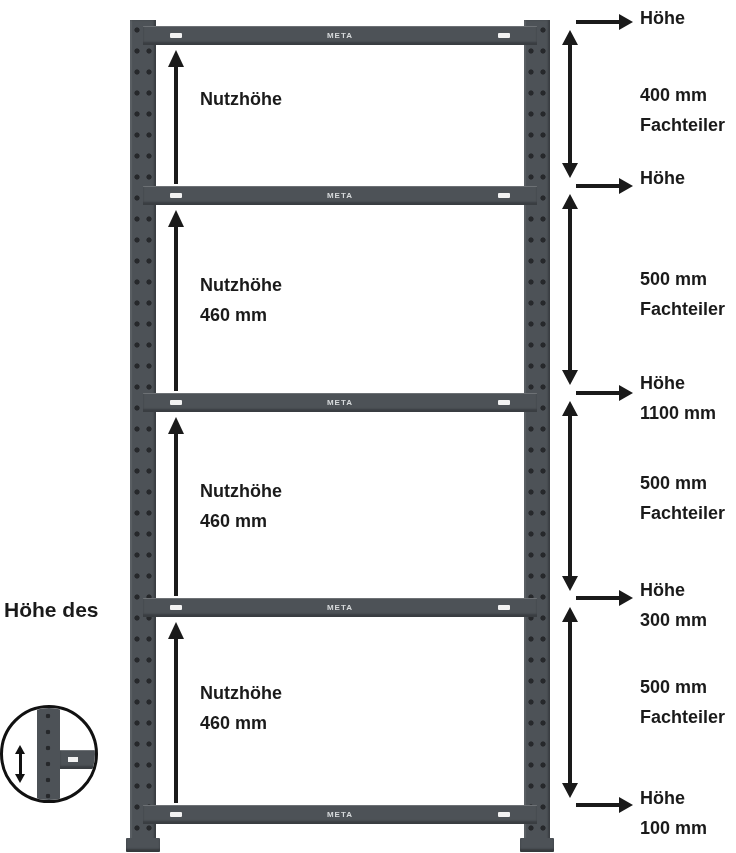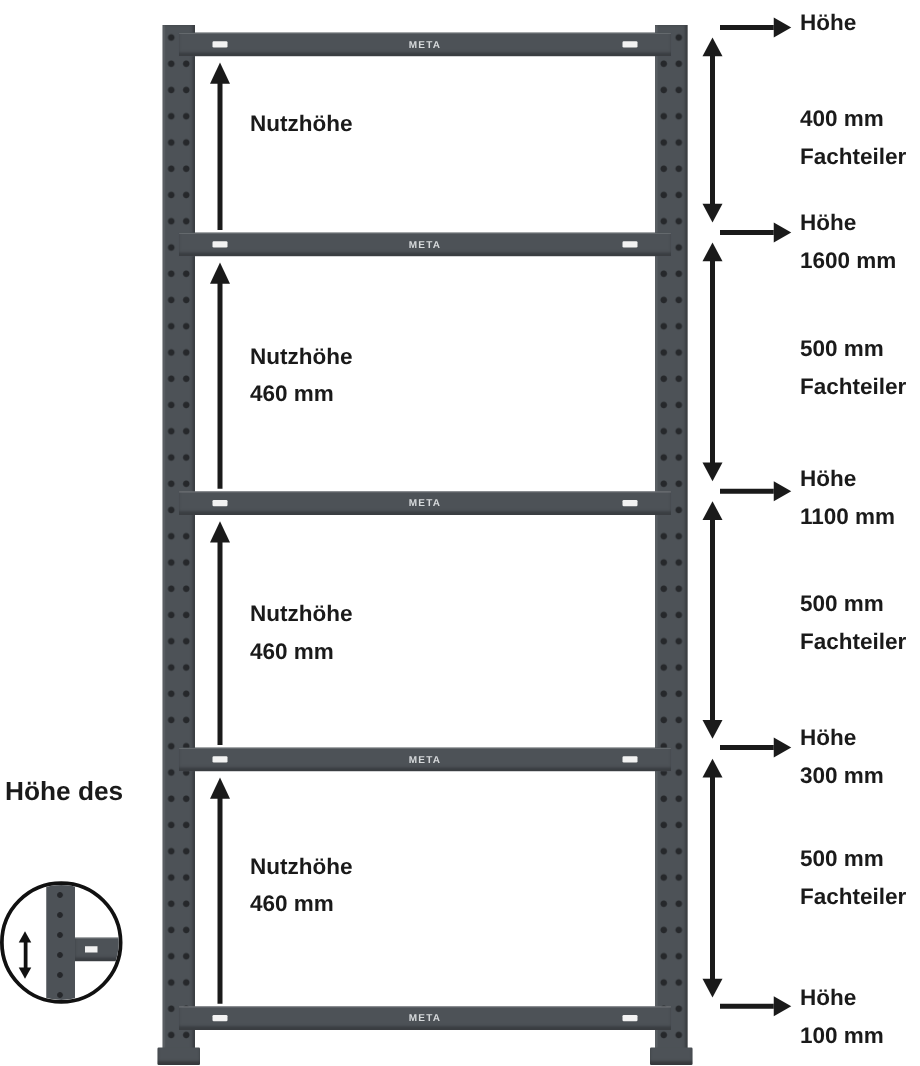--- a/index.html
+++ b/index.html
@@ -73,21 +73,21 @@
 
   
   .label { position:absolute; font-size:18px; line-height:30px; white-space:nowrap; }
   .comp-0{left:200px; top:84px;}  .comp-1{left:200px; top:270px;}
   .comp-2{left:200px; top:476px;} .comp-3{left:200px; top:678px;}
   .hl-0{left:640px; top:3px;}   .hl-1{left:640px; top:163px;}
   .hl-2{left:640px; top:368px;} .hl-3{left:640px; top:575px;}
   .hl-4{left:640px; top:783px;}
   .sl-0{left:640px; top:80px;}  .sl-1{left:640px; top:264px;}
   .sl-2{left:640px; top:468px;} .sl-3{left:640px; top:672px;}
-  .detail-text{left:4px; top:620px; font-size:21px; line-height:28px;}
+  .detail-text{left:4px; top:596px; font-size:21px; line-height:28px;}
 
   
   .detail-circle {
     position:absolute; left:0px; top:705px; width:98px; height:98px;
     border:3px solid #111; border-radius:50%; overflow:hidden;
     box-sizing:border-box; background:#fff;
   }
   .d-post {
     position:absolute; left:34px; top:0; width:23px; height:100%;
     background-color:var(--color-steel,#4d5257);
@@ -216,21 +216,20 @@
     <span class="head-up"></span>
     <span class="vline2"></span>
     <span class="head-down"></span>
   </div>
 
   <div class="label hl-0">
     <div>Höhe</div>
   </div>
   <div class="label hl-1">
     <div>Höhe</div>
-    <div>1600 mm</div>
   </div>
   <div class="label hl-2">
     <div>Höhe</div>
     <div>1100 mm</div>
   </div>
   <div class="label hl-3">
     <div>Höhe</div>
     <div>300 mm</div>
   </div>
   <div class="label hl-4">

